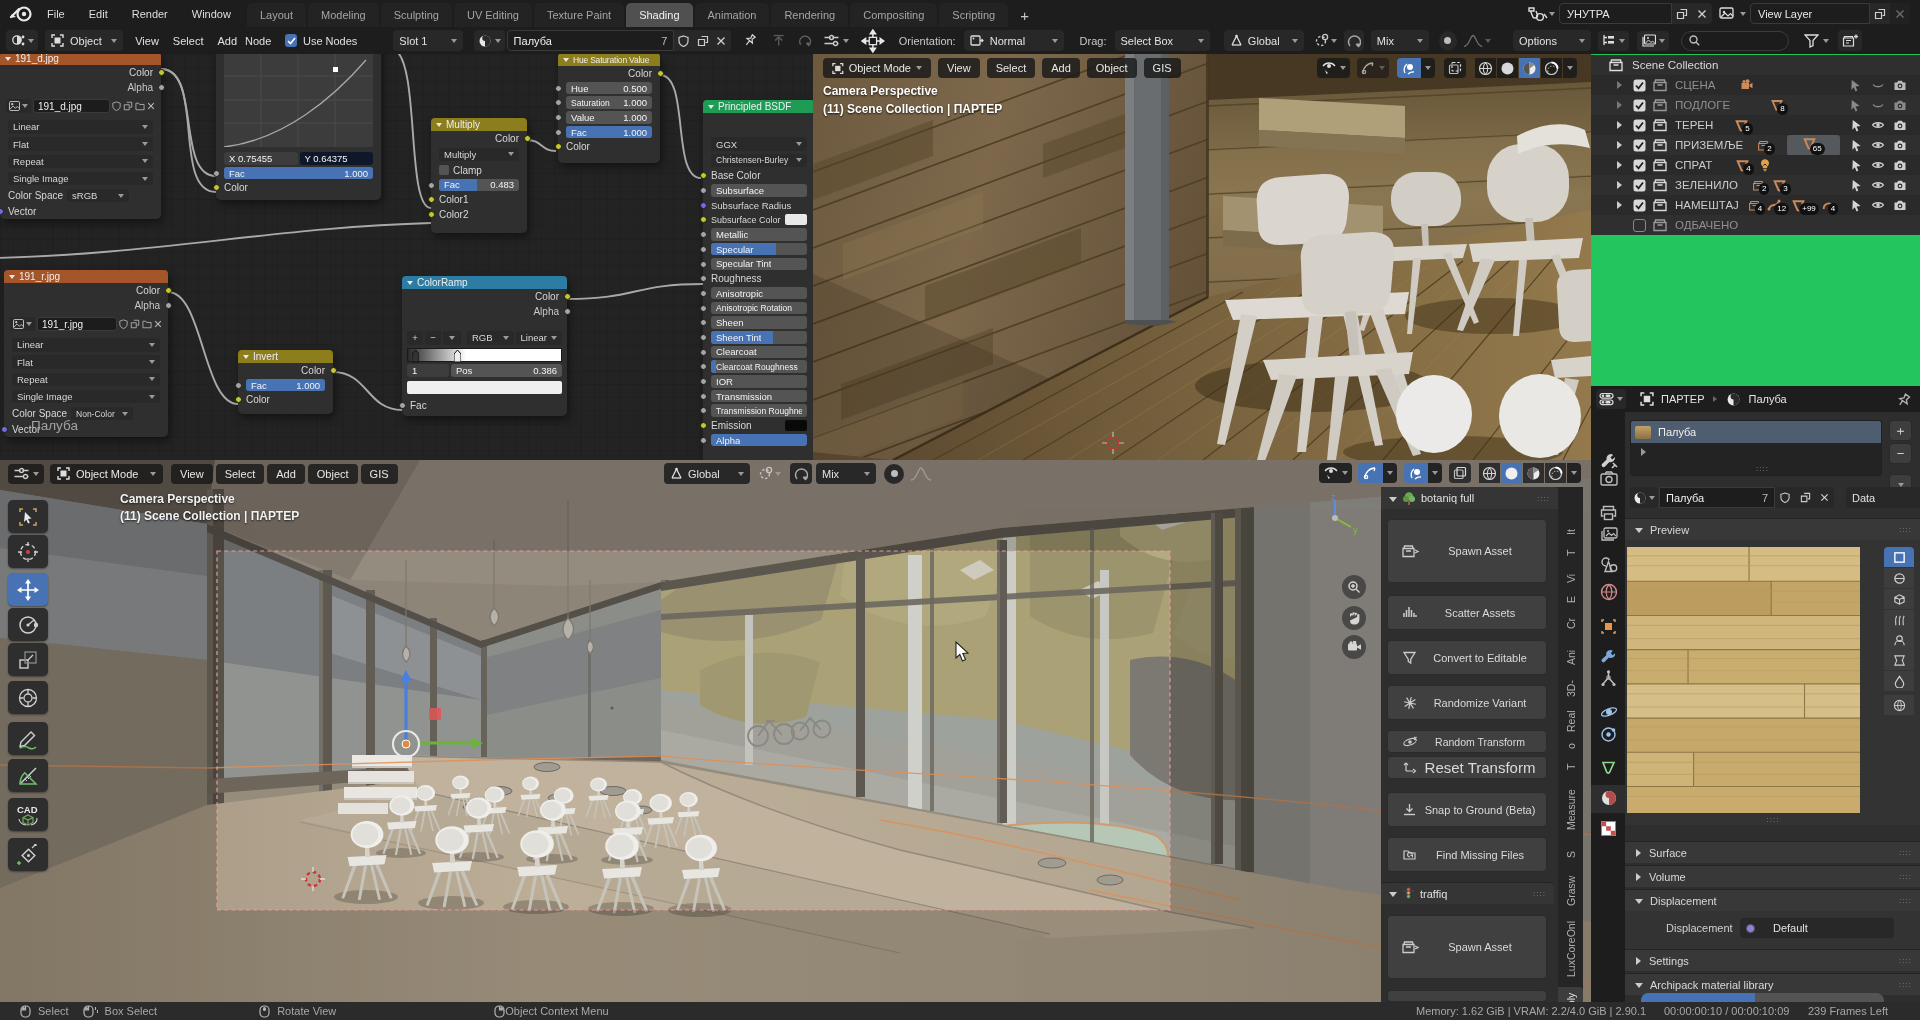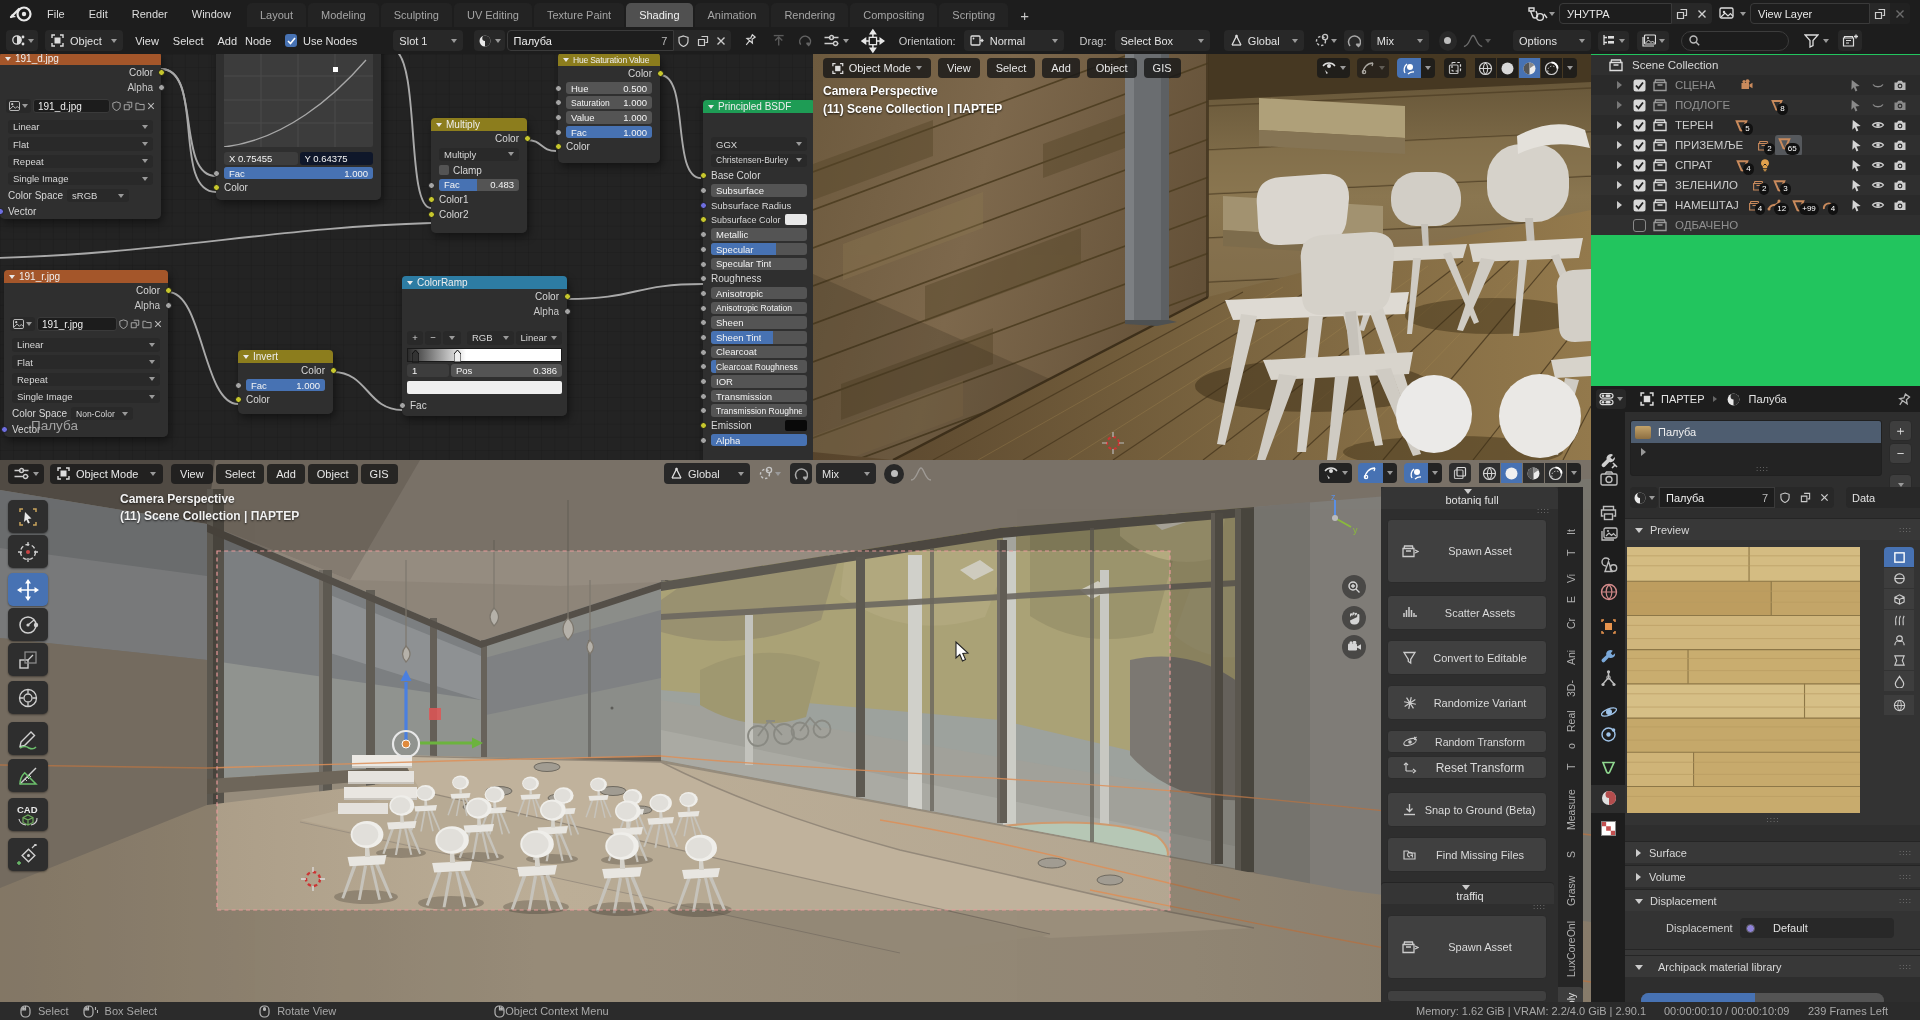--- a/index.html
+++ b/index.html
@@ -42,21 +42,21 @@
   .psec { position:absolute; left:0; width:295px; height:22px; background:#383838; border-top:1px solid #252525; display:flex; align-items:center; color:#d8d8d8; }
   .ptri { width:0;height:0;border-top:4px solid transparent;border-bottom:4px solid transparent;border-left:5px solid #ccc;margin:0 8px 0 11px; }
   .ptri.open { border-left:4px solid transparent;border-right:4px solid transparent;border-top:5px solid #ccc;border-bottom:none;margin:2px 7px 0 10px; }
   .pgrip { margin-left:auto; margin-right:8px; color:#8a8a8a; font-size:8px; letter-spacing:1px; }
   .pvb { position:absolute; right:6px; width:30px; height:20px; background:#3d3d3d; display:flex; align-items:center; justify-content:center; }
   .pvb.sel { background:#4772b3; border-radius:4px 4px 0 0; }
   .vob { background:rgba(24,24,24,.82); border-radius:4px; padding:2px 9px; color:#e8e8e8; display:flex; align-items:center; height:20px; }
   .vob.sq { padding:2px 3px; border-radius:0; margin-left:1px; }
   .navc { position:absolute; width:24px; height:24px; border-radius:50%; background:rgba(40,40,40,.62); display:flex; align-items:center; justify-content:center; }
   .tbtn { position:absolute; left:8px; width:40px; height:33px; background:#2e2e2e; border-radius:5px; display:flex; align-items:center; justify-content:center; box-shadow:0 1px 2px rgba(0,0,0,.4); }
-  .bq-h { height:22px; background:#353535; border-radius:4px 4px 0 0; display:flex; align-items:center; color:#e0e0e0; padding:0 6px;flex-direction:column; }
+  .bq-h { height:22px; background:#353535; border-radius:4px 4px 0 0; display:flex; align-items:center; color:#e0e0e0; padding:0 6px; }
   .bq-btn { position:absolute; left:6px; width:160px; background:#404040; border:1px solid #2b2b2b; border-radius:4px; color:#dadada; display:flex; align-items:center; justify-content:center; font-size:11px; padding-left:26px; box-sizing:border-box; }
   .vtab { position:absolute; left:0; width:25px; color:#b0b0b0; font-size:10.5px; writing-mode:vertical-rl; transform:rotate(180deg); display:flex; align-items:center; justify-content:center; }
 </style>
 </head>
 <body>
 
 <div class="abs" id="topbar" style="left:0;top:0;width:1920px;height:27px;background:#1d1d1d;">
   <div class="row" style="height:27px; gap:0;">
     <svg width="26" height="18" viewBox="0 0 26 18" style="margin-left:9px;">
       <circle cx="15" cy="9" r="6.5" fill="none" stroke="#e8e8e8" stroke-width="2.2"></circle>
@@ -999,21 +999,21 @@
           <use href="#i-chk"></use>
         </svg>
         <svg class="oi b16" viewBox="0 0 16 16" style="color:#dadada;">
           <use href="#i-box"></use>
         </svg>
         <span>ПРИЗЕМЉЕ</span>
         <svg class="oi" width="15" height="13" viewBox="0 0 16 16" style="margin-left:13px;color:#c98a5c;">
           <use href="#i-box"></use>
         </svg>
         <span class="cnt">2</span>
-        <span style="display:inline-flex;background:#55585c;border-radius:3px;padding:1px 2px;margin-left:0;">
+        <span style="display:inline-flex;background:#55585c;border-radius:3px;padding:1px 15px;margin-left:12px;">
           <svg class="oi" width="15" height="15" viewBox="0 0 14 14" style="color:#c98a5c;">
             <use href="#i-mesh"></use>
           </svg>
           <span class="cnt" style="margin-left:-4px;">65</span>
         </span>
         <div class="olright">
           <svg class="oi" width="13" height="15" viewBox="0 0 14 15" style="color:#d5d5d5;">
             <use href="#i-pointer"></use>
           </svg>
           <svg class="oi" width="14" height="14" viewBox="0 0 14 14" style="color:#cfcfcf;margin-left:8px;">
@@ -1342,21 +1342,21 @@
     <div class="psec" style="top:453px;"><div class="ptri"></div>Volume<span class="pgrip">::::</span></div>
     <div class="psec" style="top:477px;"><div class="ptri open"></div>Displacement<span class="pgrip">::::</span></div>
     <div style="position:absolute;left:0;top:499px;width:295px;height:38px;background:#333333;">
       <span style="position:absolute;left:41px;top:11px;color:#d0d0d0;">Displacement</span>
       <div class="dd" style="position:absolute;left:115px;top:7px;width:154px;height:20px;background:#282828;">
         <div style="width:9px;height:9px;border-radius:50%;background:#8f83d8;border:1.5px solid #555;"></div>
         <span style="margin-left:18px;">Default</span>
       </div>
     </div>
     <div class="psec" style="top:537px;"><div class="ptri"></div>Settings<span class="pgrip">::::</span></div>
-    <div class="psec" style="top:543px;gap:8px;"><div class="ptri open"></div>Archipack material library<span class="pgrip">::::</span></div>
+    <div class="psec" style="top:561px;"><div class="ptri open"></div>Archipack material library<span class="pgrip">::::</span></div>
     <div style="position:absolute;left:16px;top:581px;width:243px;height:15px;background:#545454;border-radius:8px;overflow:hidden;">
         <div style="width:47%;height:100%;background:#4772b3;"></div>
       </div>
   </div>
 </div>
 
 <div class="abs" id="vp-bot" style="left:0;top:460px;width:1591px;height:542px;background:#3a3a3a;overflow:hidden;">
   <div id="vpb-scene" style="position:absolute;left:0;top:0;width:1591px;height:542px;">
     <svg width="1591" height="542">
       <defs>
@@ -1707,21 +1707,21 @@
             <path d="M8 2 v12 M2 8 h12 M3.5 3.5 l9 9 M12.5 3.5 l-9 9" stroke="#ccc" stroke-width="1.2" transform="rotate(12 8 8)"></path>
           </svg>
         Randomize Variant</div>
       <div class="bq-btn" style="top:243px;height:23px;font-size:10.5px;">
         <svg width="16" height="14" viewBox="0 0 16 14" style="position:absolute;left:14px;">
             <ellipse cx="8" cy="7" rx="6.5" ry="3" fill="none" stroke="#ccc" stroke-width="1.1" transform="rotate(-20 8 7)"></ellipse>
             <circle cx="8" cy="7" r="1.8" fill="#ccc"></circle>
             <path d="M12 2 l2.5 2.5 M14.5 2 L12 4.5" stroke="#ccc" stroke-width="1.1"></path>
           </svg>
         Random Transform</div>
-      <div class="bq-btn" style="top:269px;height:23px;font-size:12px;">
+      <div class="bq-btn" style="top:269px;height:23px;font-size:15px;">
         <svg width="15" height="14" viewBox="0 0 15 14" style="position:absolute;left:14px;">
             <path d="M4 2 v8 M4 10 h7 M11 8 l2.5 2 -2.5 2" fill="none" stroke="#ccc" stroke-width="1.2"></path>
             <path d="M2 4 L4 2 L6 4" fill="none" stroke="#ccc" stroke-width="1.2"></path>
           </svg>
         Reset Transform</div>
       <div class="bq-btn" style="top:305px;height:35px;">
         <svg width="15" height="15" viewBox="0 0 15 15" style="position:absolute;left:14px;">
             <path d="M7.5 2 v7 M4.5 6.5 L7.5 9.5 L10.5 6.5" fill="none" stroke="#ccc" stroke-width="1.3"></path>
             <path d="M2 12.5 h11" stroke="#ccc" stroke-width="1.4"></path>
           </svg>

